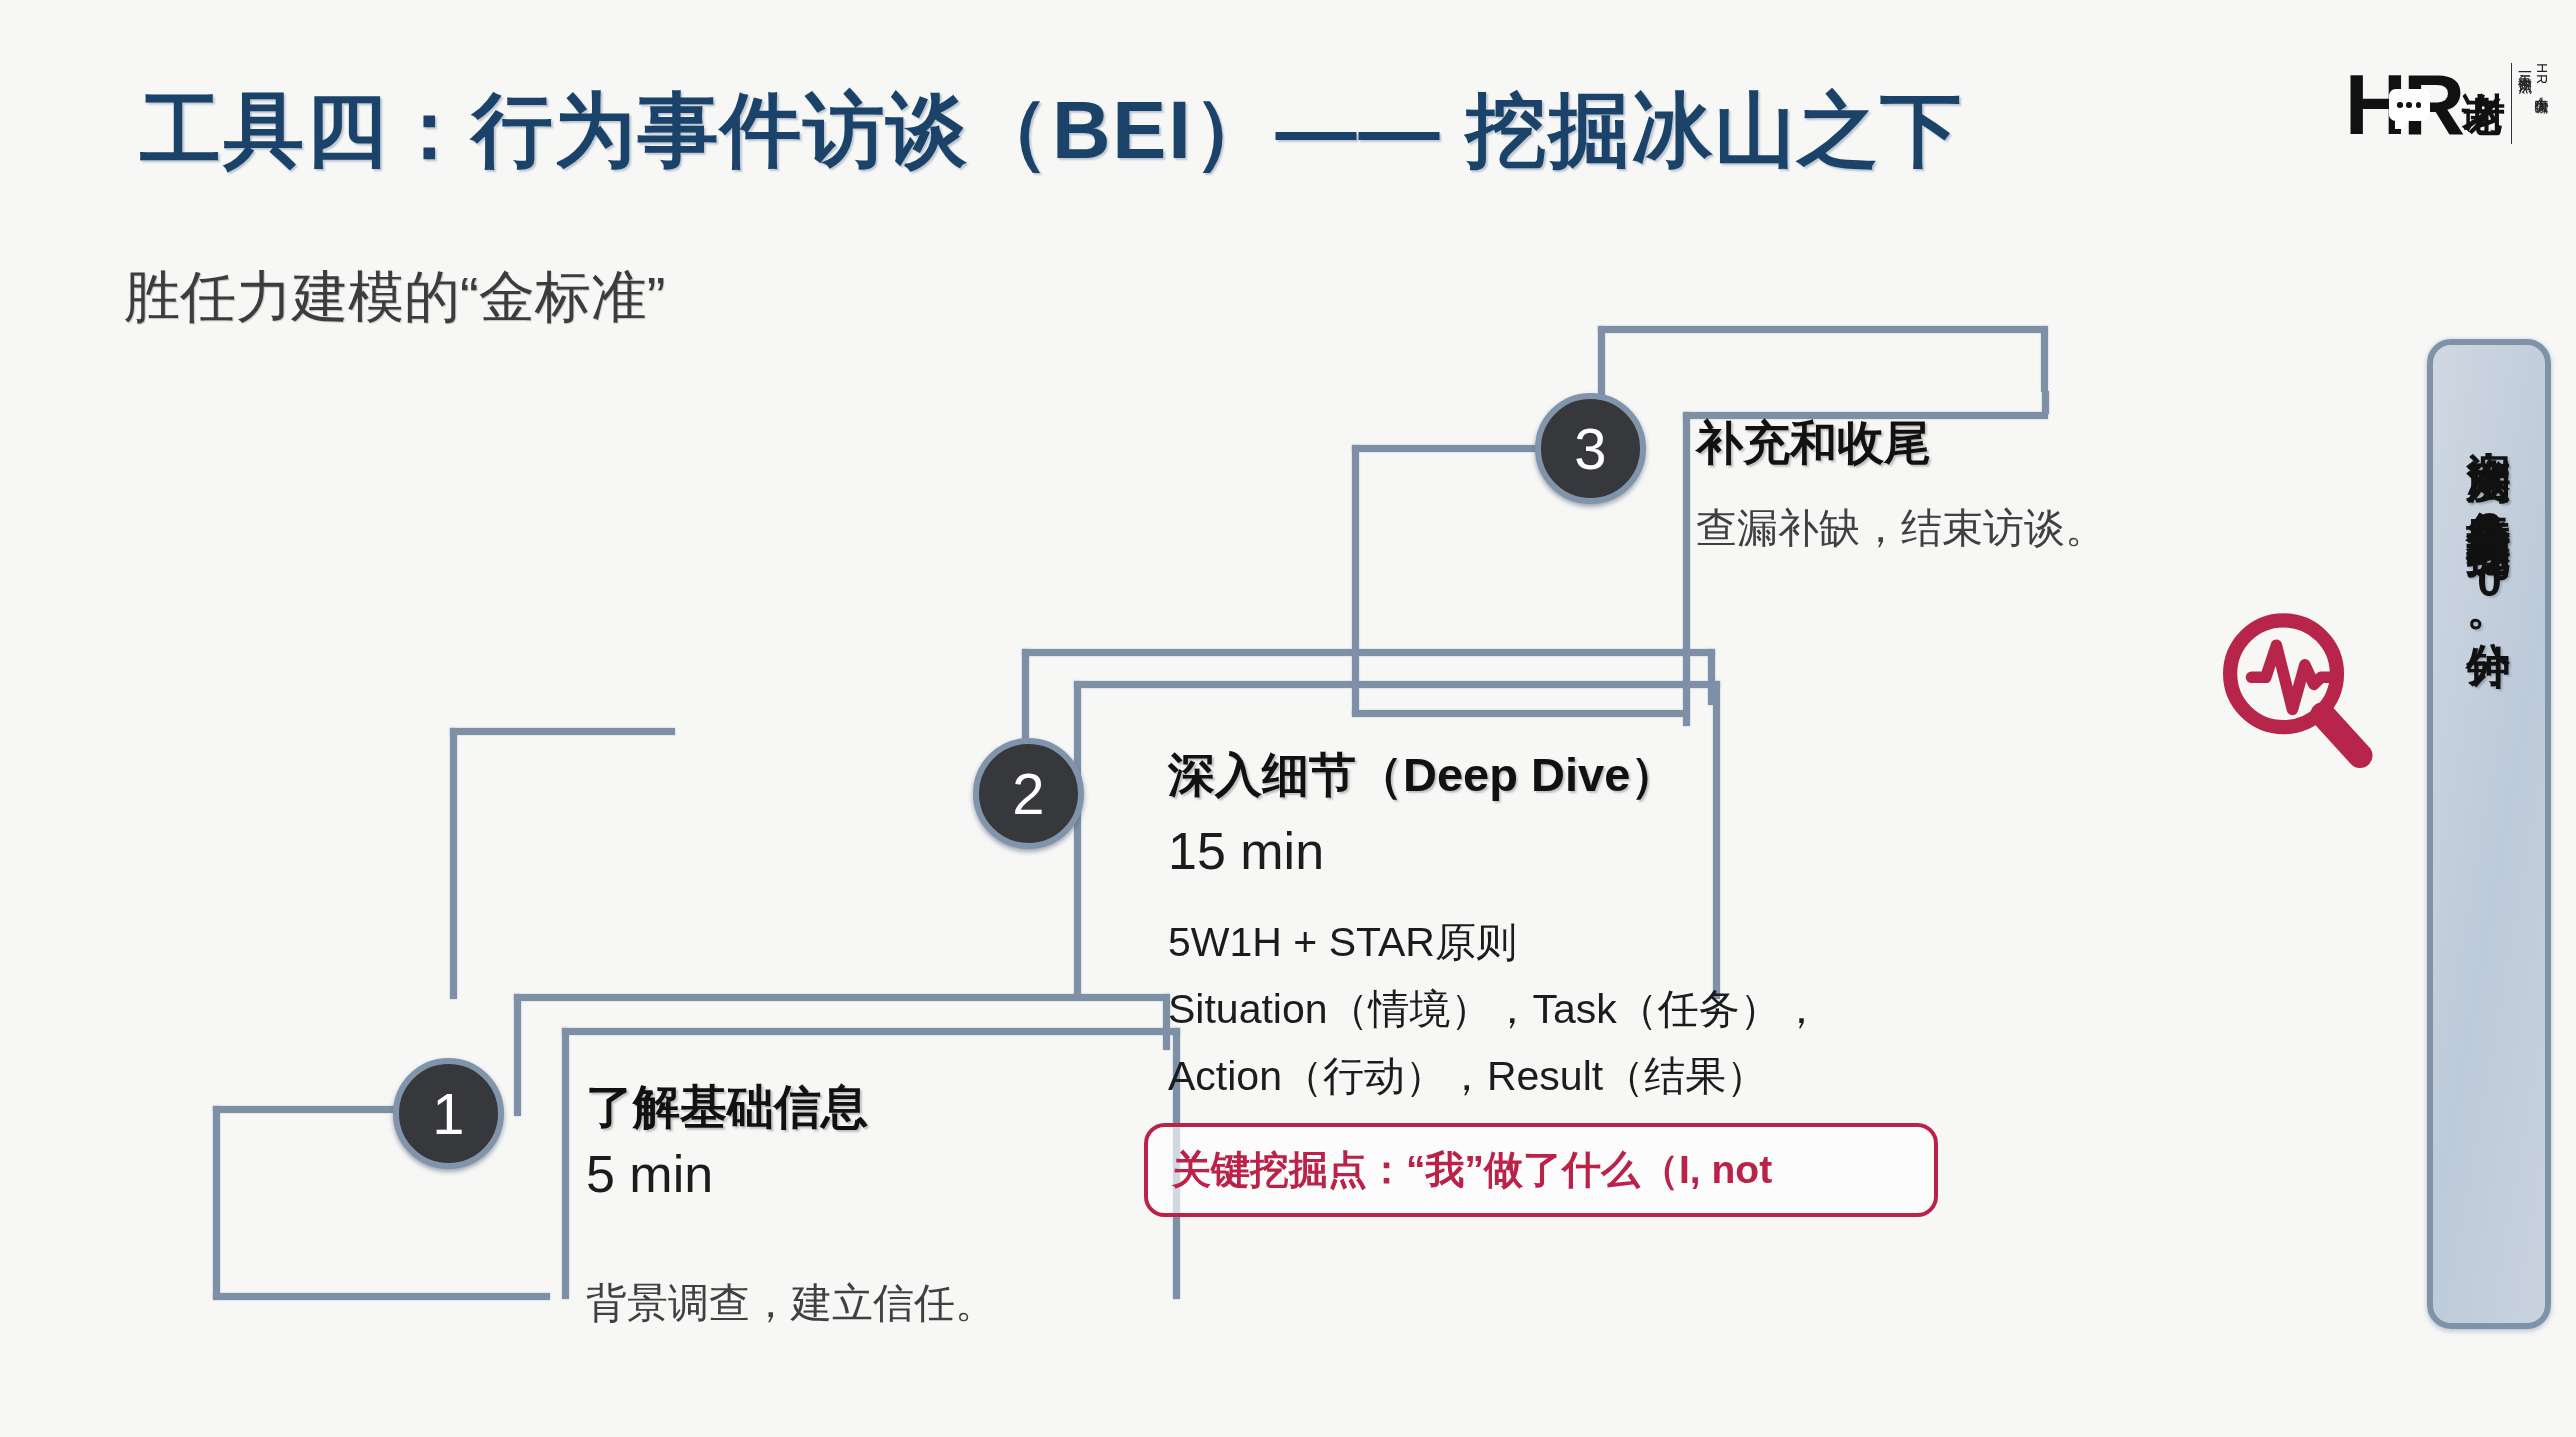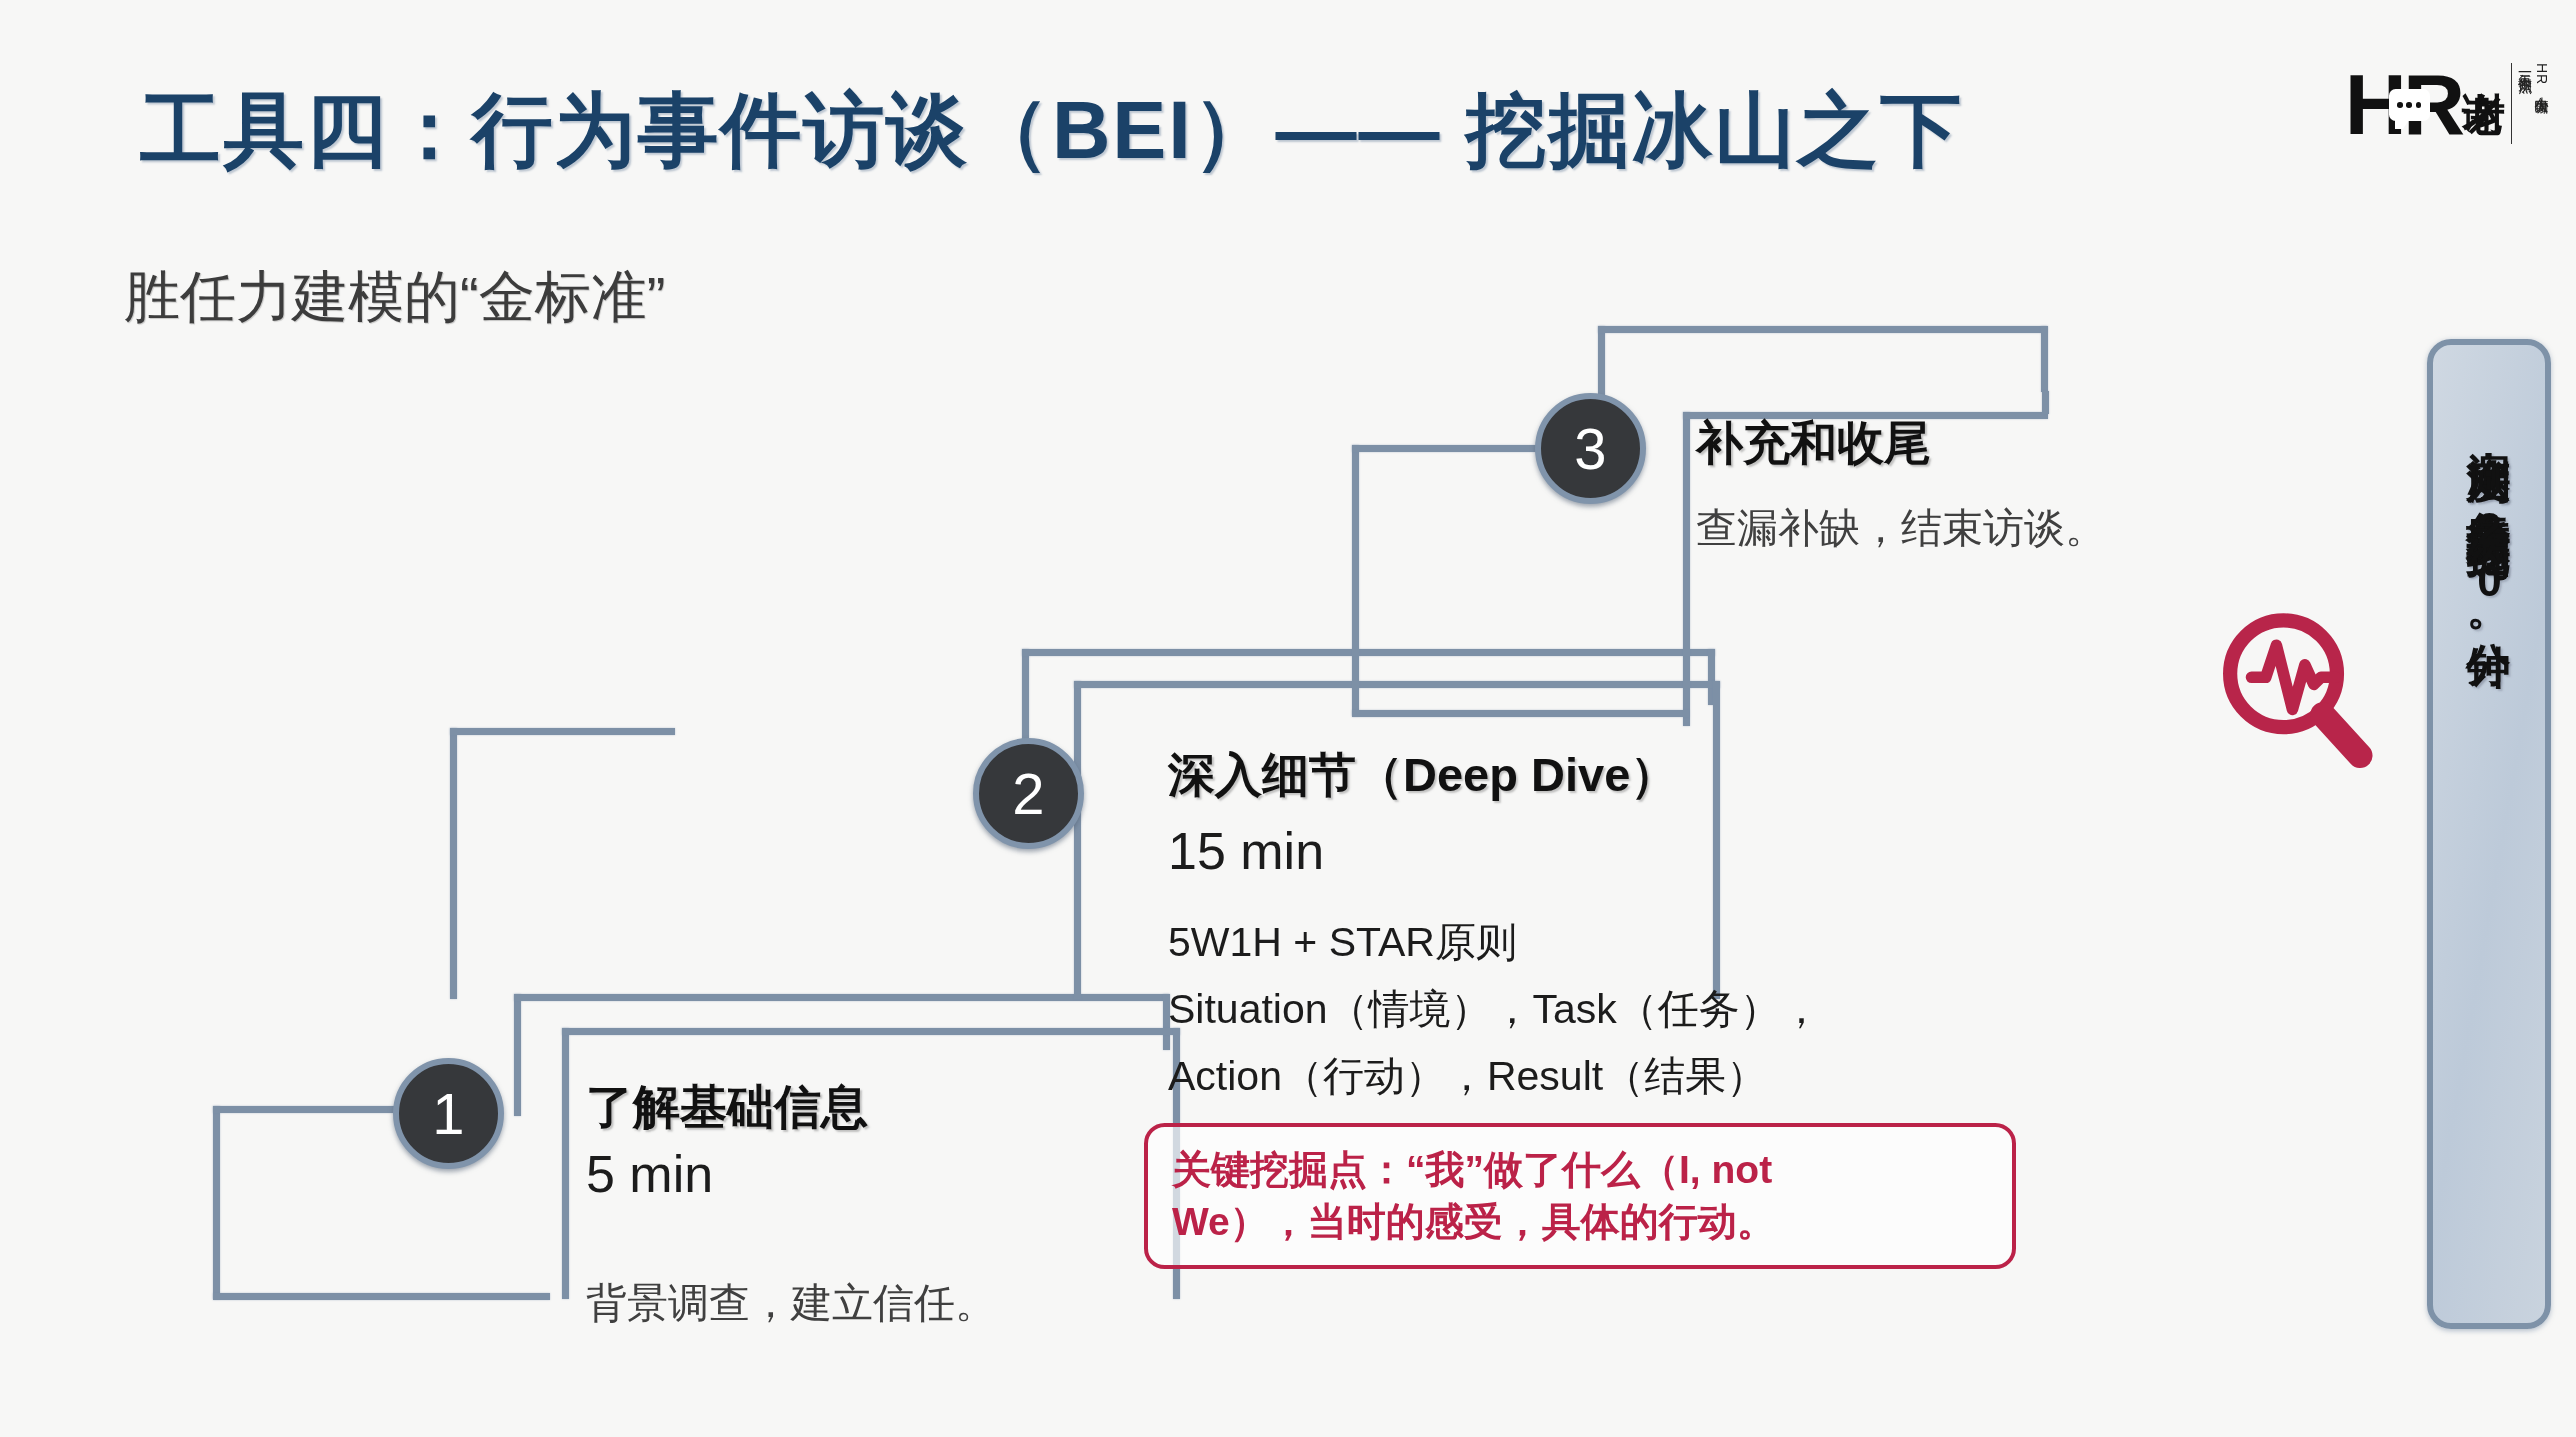--- a/index.html
+++ b/index.html
@@ -153,23 +153,22 @@
 
   <div class="step-head" style="left:1168px;top:744px;">深入细节（Deep Dive）</div>
   <div class="step-time" style="left:1168px;top:821px;">15 min</div>
   <div class="detail" style="left:1168px;top:913px;">5W1H + STAR原则</div>
   <div class="detail" style="left:1168px;top:980px;">Situation（情境），Task（任务），</div>
   <div class="detail" style="left:1168px;top:1047px;">Action（行动），Result（结果）</div>
 
   <div class="step-head" style="left:1696px;top:412px;">补充和收尾</div>
   <div class="step-desc" style="left:1696px;top:501px;">查漏补缺，结束访谈。</div>
 
-  <div class="redbox" style="left:1144px;top:1123px;width:872px;">
+  <div class="redbox" style="left:1144px;top:1123px;width:794px;">
     <div>关键挖掘点：“我”做了什么（I, not</div>
-    <div>We），当时的感受，具体的行动。</div>
   </div>
 
   <div class="mag">
     <svg viewBox="0 0 100 100" width="178" height="178">
       <circle cx="43" cy="42" r="30" fill="none" stroke="#b8254a" stroke-width="8"></circle>
       <polyline points="25,44 33,44 39,26 48,62 55,37 60,48 64,44 72,44" fill="none" stroke="#b8254a" stroke-width="6.5" stroke-linecap="round" stroke-linejoin="round"></polyline>
       <line x1="65" y1="65" x2="86" y2="88" stroke="#b8254a" stroke-width="14" stroke-linecap="round"></line>
     </svg>
   </div>
 

